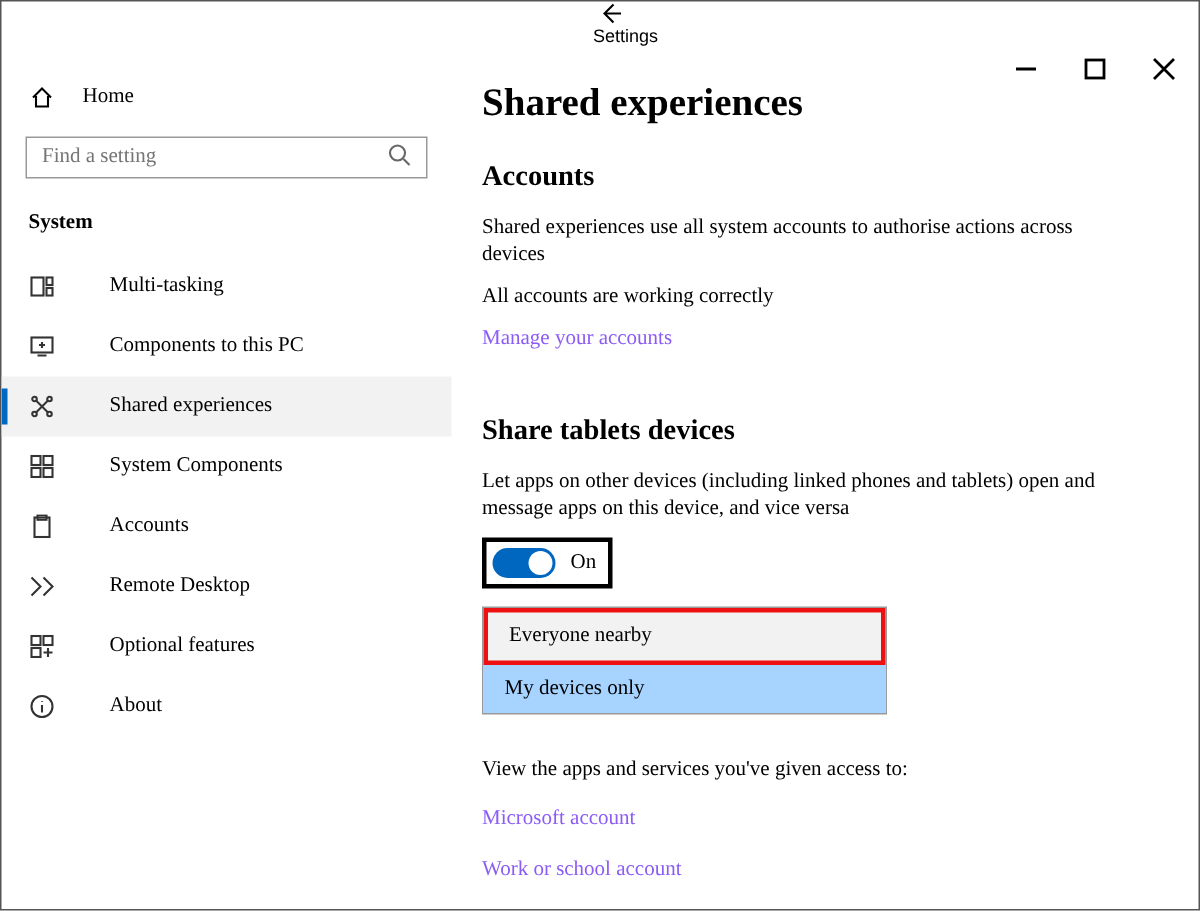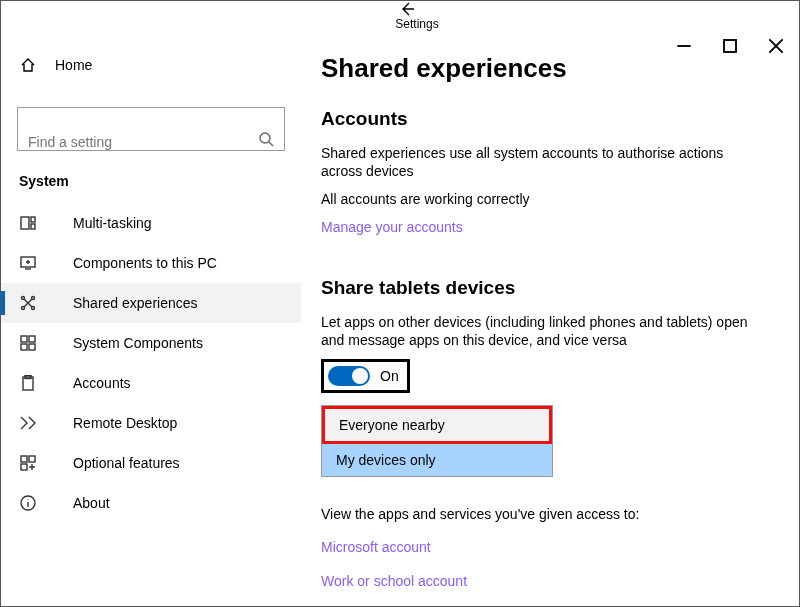--- a/index.html
+++ b/index.html
@@ -34,38 +34,39 @@
     display: flex;
   }
   .win-btn {
     width: 46px; height: 30px;
     display: flex; align-items: center; justify-content: center;
     font-size: 11px;
   }
   .layout {
     display: flex;
     height: calc(100% - 32px);
+    font-family: Liberation Serif, serif;
   }
   .sidebar {
     width: 300px;
     padding: 12px 0 0 0;
     position: relative;
   }
   .home-row {
     display: flex; align-items: center;
     padding: 12px 18px;
     gap: 18px;
   }
   .home-row .icon { width: 18px; display:flex; justify-content:center; }
   .search-box {
-    margin: 22px 16px 18px 16px;
-    height: 44px;
+    margin: 6px 16px 18px 16px;
+    height: 28px;
     border: 1px solid #999;
     background: #fff;
-    display: flex; align-items: flex-end;
+    display: flex; align-items: center;
     padding: 0 10px;
   }
   .search-box input {
     border: none; outline: none; flex: 1;
     font-size: 14px;
     font-family: inherit;
     background: transparent;
   }
   .search-box .sicon { color: #666; font-size: 14px; }
   .cat-header {
@@ -134,21 +135,21 @@
     position: relative;
   }
   .toggle .knob {
     position: absolute;
     right: 2px; top: 2px;
     width: 16px; height: 16px;
     background: #fff;
     border-radius: 50%;
   }
   .dropdown-wrap {
-    width: 232px;
+    width: 270px;
     border: 1px solid #999;
     margin-top: 3px;
   }
   .dd-option {
     padding: 8px 14px;
     font-size: 14px;
   }
   .dd-option.highlight {
     border: 3px solid #e11;
     background: #f2f2f2;

